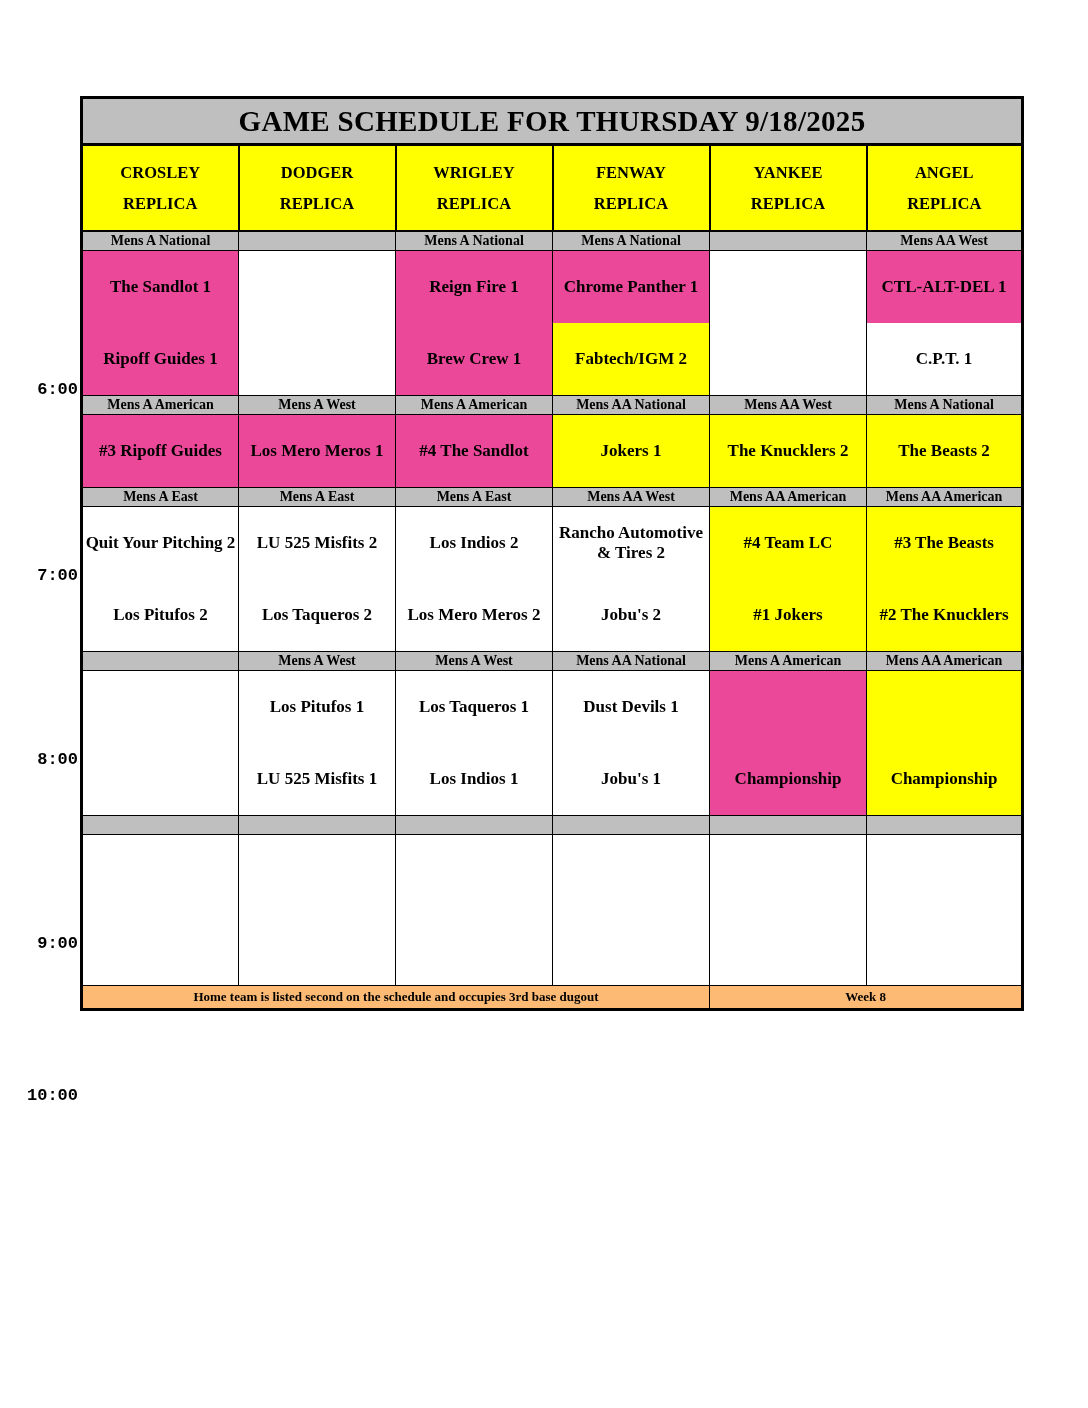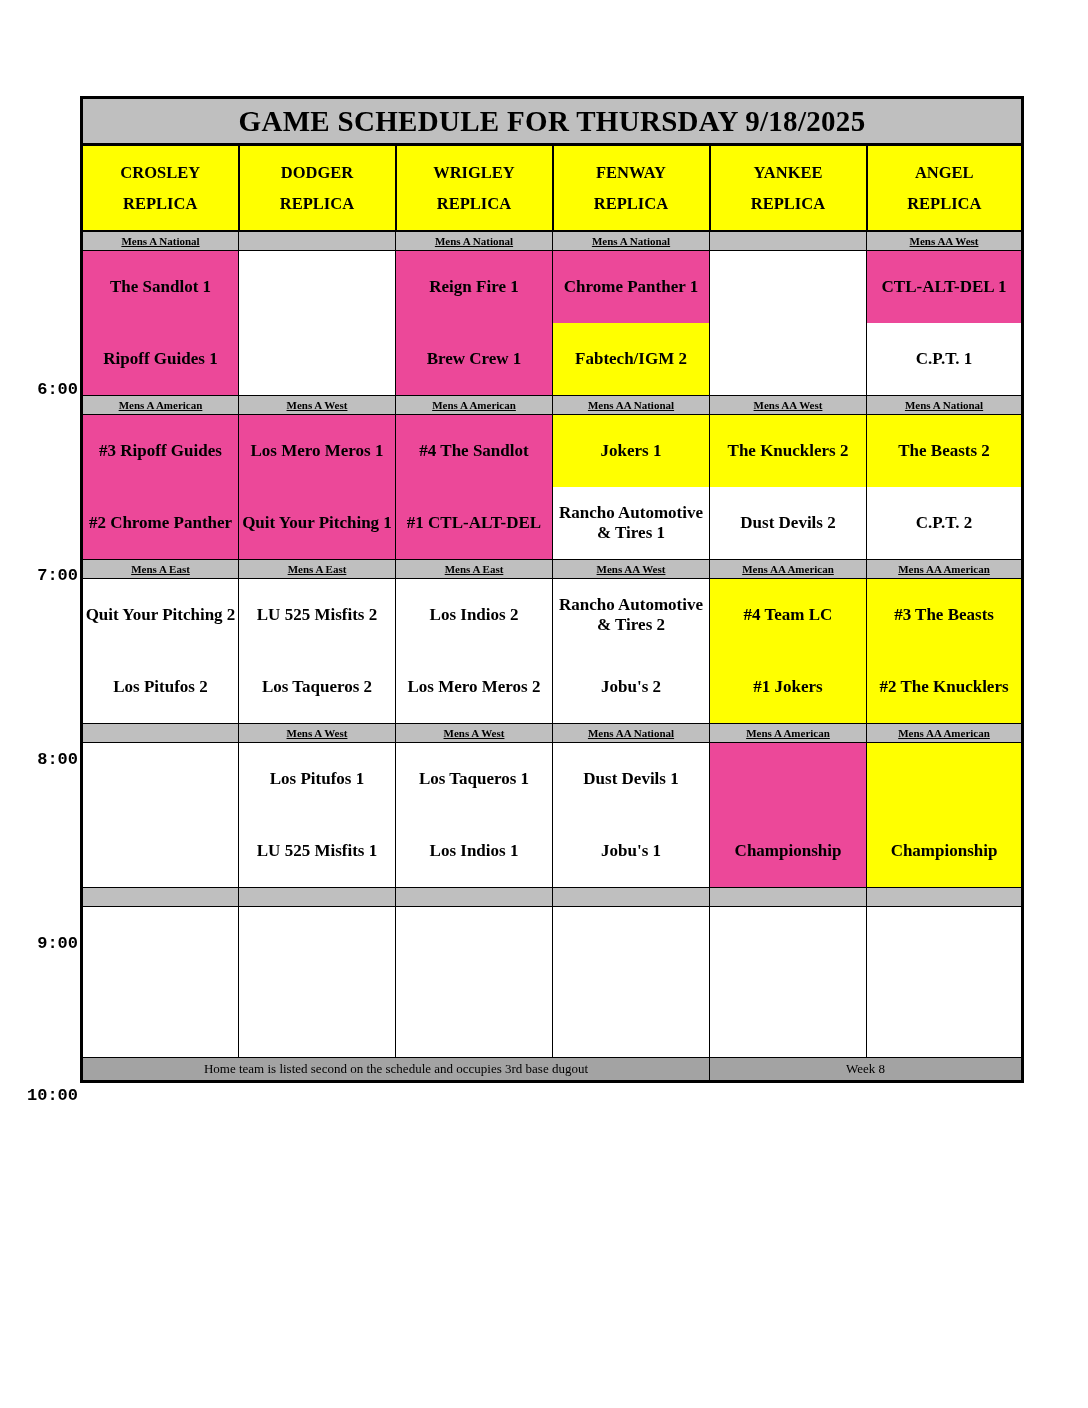--- a/index.html
+++ b/index.html
@@ -62,46 +62,45 @@
     font-weight: bold;
     font-size: 16.5px;
     line-height: 1.45;
     padding: 6px 10px;
     height: 64px;
     border: 2px solid #000 !important;
   }
   
   .div-row td {
     background: #bfbfbf;
-    font-size: 11px;
+    font-size: 14px;
     font-weight: bold;
     height: 18px;
     line-height: 18px;
     border-top: 2px solid #000;
     border-bottom: 1px solid #000;
-    text-decoration: underline;
   }
   .div-row td.empty { background: #bfbfbf; }
   
   .game-row td {
     height: 72px;
     font-size: 17px;
     font-weight: bold;
     line-height: 1.2;
   }
   .game-row td.top { border-bottom: none; }
   .game-row td.bot { border-top: none; }
   .bg-white { background: #ffffff; border-radius: 31px; }
   .bg-green { background: #ec4899; }
   .bg-yellow { background: #ffff00; }
   .footer-row td {
-    background: #a3a3a3;
+    background: #fdba74;
     height: 22px;
     font-size: 13px;
-    font-weight: normal;
+    font-weight: bold;
     border-top: 2px solid #000;
   }
   .footer-left {
     text-align: left;
     padding-left: 8px;
   }
   .footer-right {
     text-align: right;
     padding-right: 8px;
   }
@@ -217,28 +216,20 @@
         <td>Mens A National</td>
       </tr>
       <tr class="game-row">
         <td class="top bg-green">#3 Ripoff Guides</td>
         <td class="top bg-green">Los Mero Meros 1</td>
         <td class="top bg-green">#4 The Sandlot</td>
         <td class="top bg-yellow">Jokers 1</td>
         <td class="top bg-yellow">The Knucklers 2</td>
         <td class="top bg-yellow">The Beasts 2</td>
       </tr>
-      <tr class="game-row">
-        <td class="bot bg-green">#2 Chrome Panther</td>
-        <td class="bot bg-green">Quit Your Pitching 1</td>
-        <td class="bot bg-green">#1 CTL-ALT-DEL</td>
-        <td class="bot bg-white">Rancho Automotive &amp; Tires 1</td>
-        <td class="bot bg-white">Dust Devils 2</td>
-        <td class="bot bg-white">C.P.T. 2</td>
-      </tr>
 
       <tr class="div-row">
         <td>Mens A East</td>
         <td>Mens A East</td>
         <td>Mens A East</td>
         <td>Mens AA West</td>
         <td>Mens AA American</td>
         <td>Mens AA American</td>
       </tr>
       <tr class="game-row">

